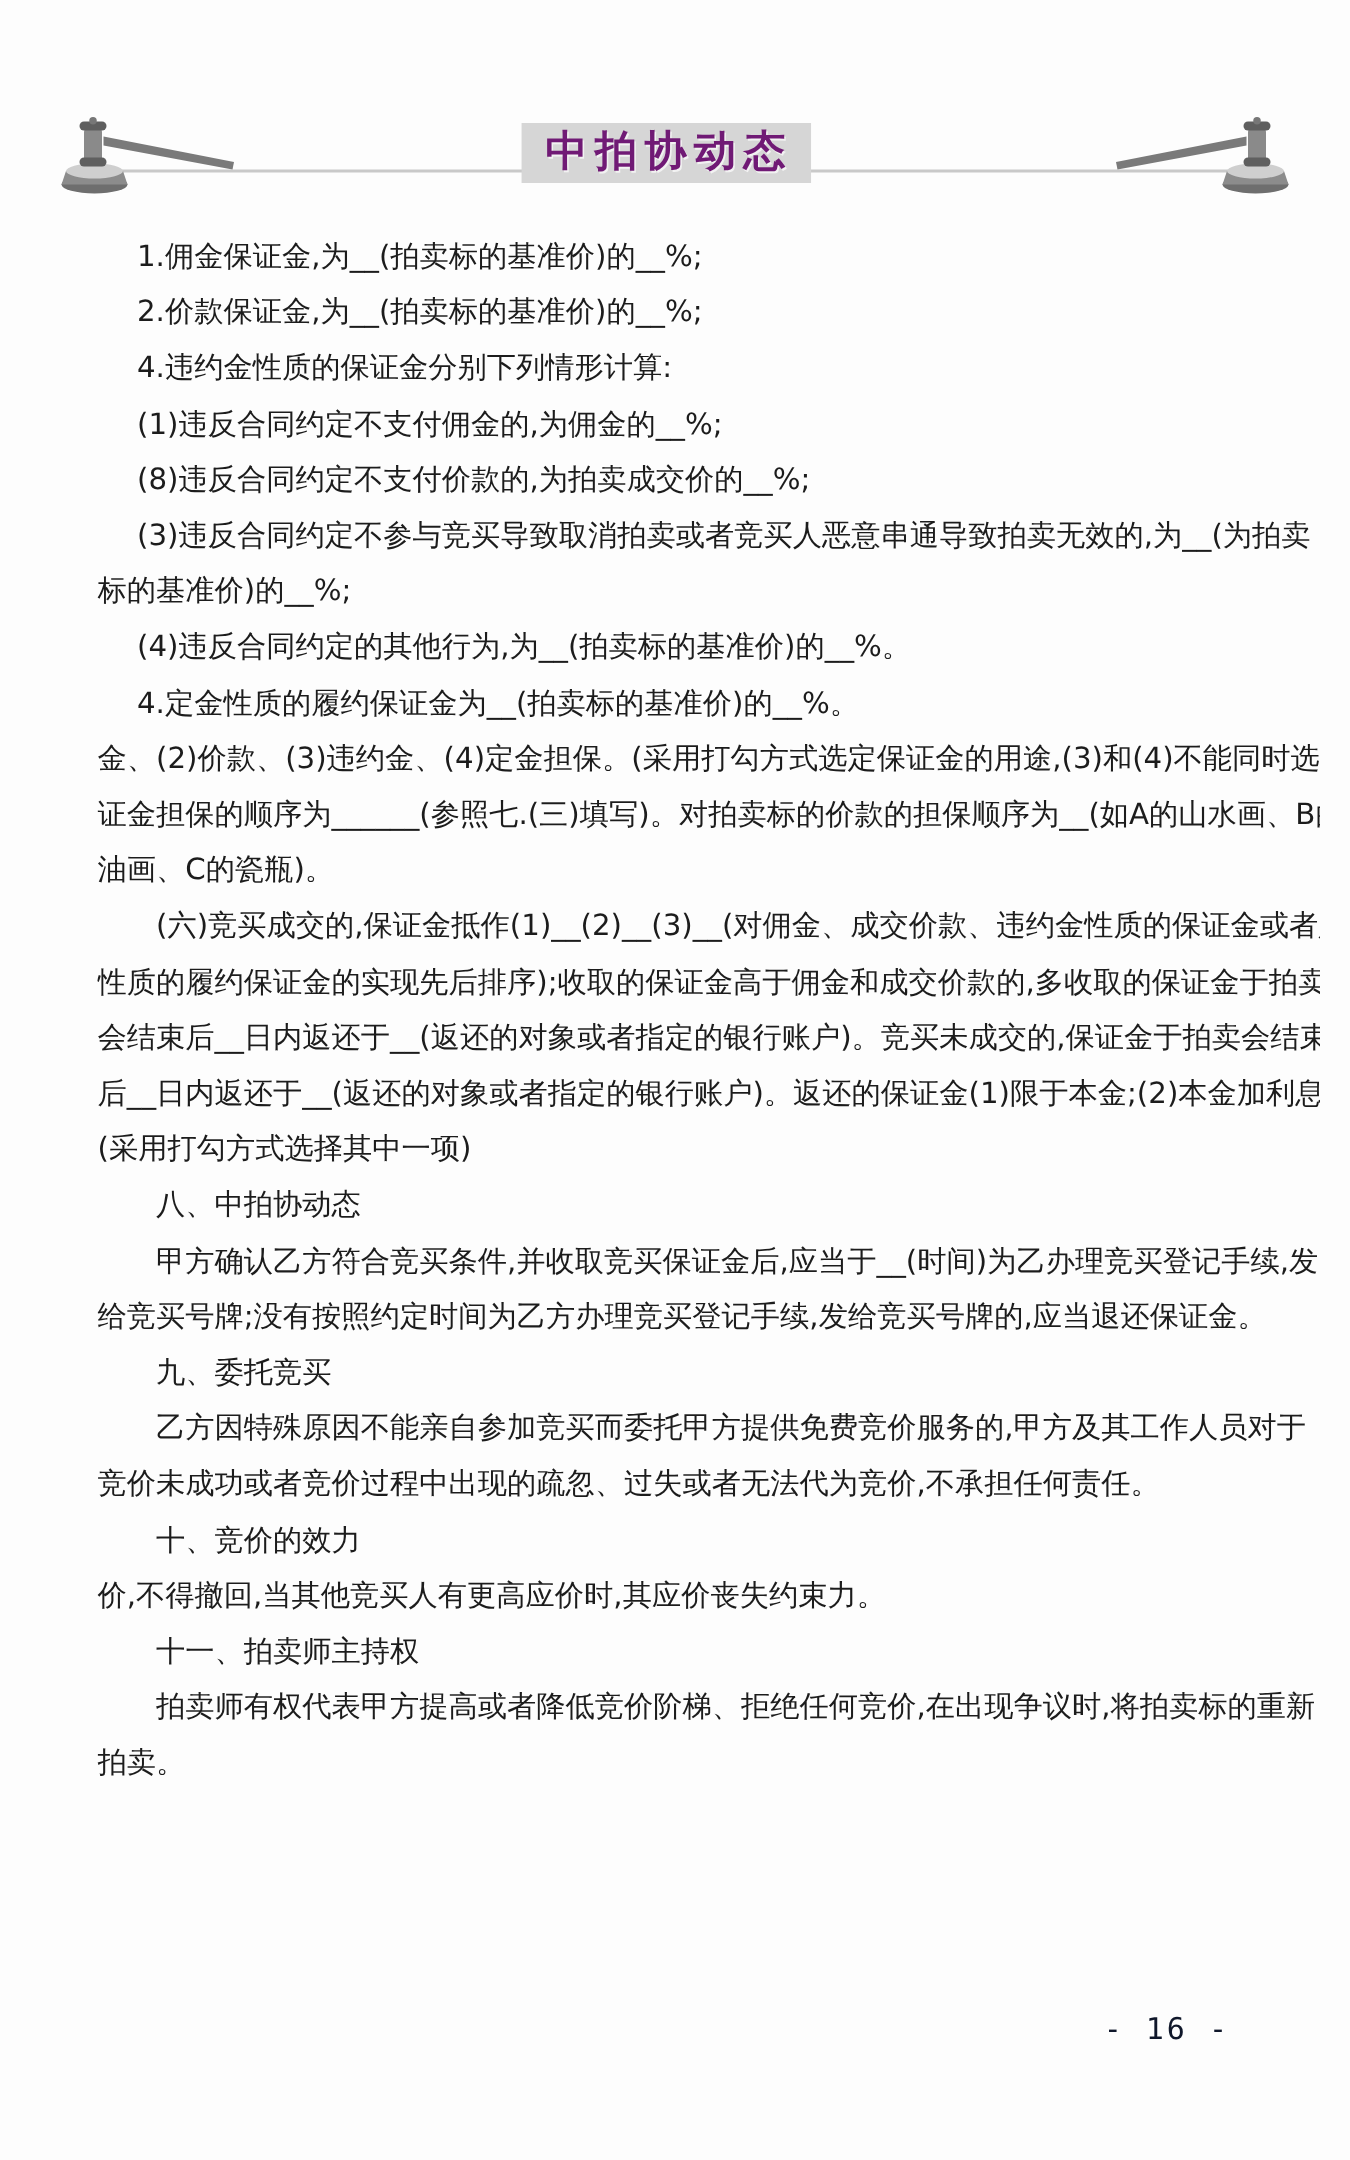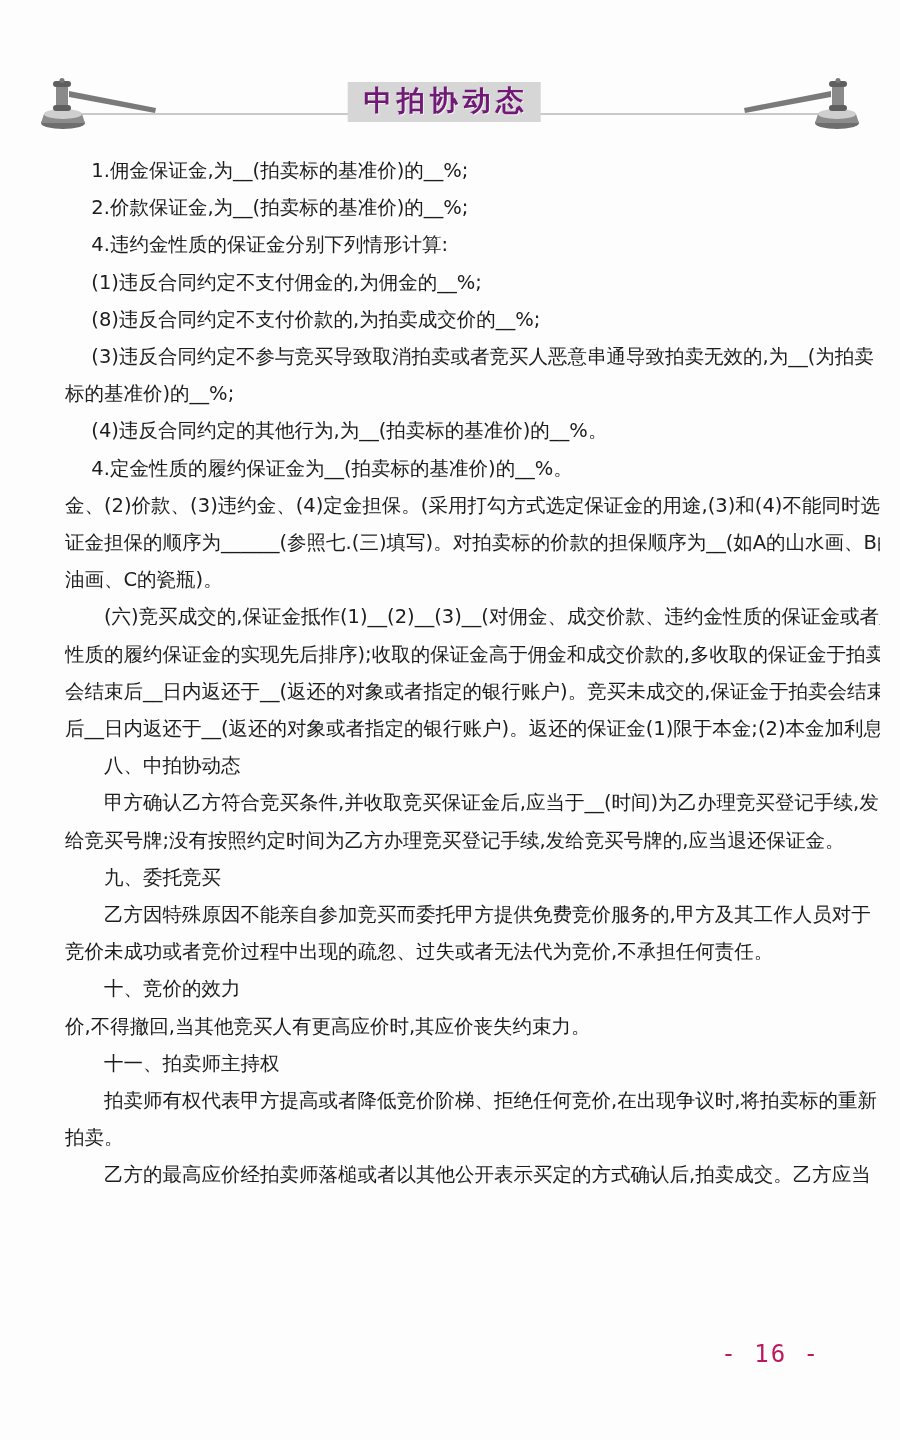--- a/index.html
+++ b/index.html
@@ -34,21 +34,21 @@
     font-size:19.5px; line-height:37.2px; color:#1c1c1c;
     overflow:hidden;
     margin-left:20px;
   }
   .ln    { white-space:nowrap; }
   .ind   { text-indent:2em;    }   
   .ind-n { text-indent:1.35em; }   
   
   .page-number {
     position:absolute; top:1340px; right:80px;
-    font-size:24px; color:#be185d; letter-spacing:2px;
+    font-size:20px; color:#0f172a; letter-spacing:2px;
     font-family:"DejaVu Sans Mono", monospace;
   }
 </style>
 </head>
 <body>
 
 <div class="page">
 
   <div class="header-rule"></div>
 
@@ -86,29 +86,29 @@
     <div class="ln">标的基准价)的__%;</div>
     <div class="ln ind-n">(4)违反合同约定的其他行为,为__(拍卖标的基准价)的__%。</div>
     <div class="ln ind-n">4.定金性质的履约保证金为__(拍卖标的基准价)的__%。</div>
     <div class="ln">金、(2)价款、(3)违约金、(4)定金担保。(采用打勾方式选定保证金的用途,(3)和(4)不能同时选定)。保</div>
     <div class="ln">证金担保的顺序为______(参照七.(三)填写)。对拍卖标的价款的担保顺序为__(如A的山水画、B的</div>
     <div class="ln">油画、C的瓷瓶)。</div>
     <div class="ln ind">(六)竞买成交的,保证金抵作(1)__(2)__(3)__(对佣金、成交价款、违约金性质的保证金或者定金</div>
     <div class="ln">性质的履约保证金的实现先后排序);收取的保证金高于佣金和成交价款的,多收取的保证金于拍卖</div>
     <div class="ln">会结束后__日内返还于__(返还的对象或者指定的银行账户)。竞买未成交的,保证金于拍卖会结束</div>
     <div class="ln">后__日内返还于__(返还的对象或者指定的银行账户)。返还的保证金(1)限于本金;(2)本金加利息。</div>
+    <div class="ln">(采用打勾方式选择其中一项)</div>
     <div class="ln ind">八、中拍协动态</div>
     <div class="ln ind">甲方确认乙方符合竞买条件,并收取竞买保证金后,应当于__(时间)为乙办理竞买登记手续,发</div>
     <div class="ln">给竞买号牌;没有按照约定时间为乙方办理竞买登记手续,发给竞买号牌的,应当退还保证金。</div>
     <div class="ln ind">九、委托竞买</div>
     <div class="ln ind">乙方因特殊原因不能亲自参加竞买而委托甲方提供免费竞价服务的,甲方及其工作人员对于</div>
     <div class="ln">竞价未成功或者竞价过程中出现的疏忽、过失或者无法代为竞价,不承担任何责任。</div>
     <div class="ln ind">十、竞价的效力</div>
     <div class="ln">价,不得撤回,当其他竞买人有更高应价时,其应价丧失约束力。</div>
     <div class="ln ind">十一、拍卖师主持权</div>
     <div class="ln ind">拍卖师有权代表甲方提高或者降低竞价阶梯、拒绝任何竞价,在出现争议时,将拍卖标的重新</div>
     <div class="ln">拍卖。</div>
-    <div class="ln ind">乙方的最高应价经拍卖师落槌或者以其他公开表示买定的方式确认后,拍卖成交。乙方应当</div>
   </div>
 
   <div class="page-number">- 16 -</div>
 
 </div>
 
 </body></html>

